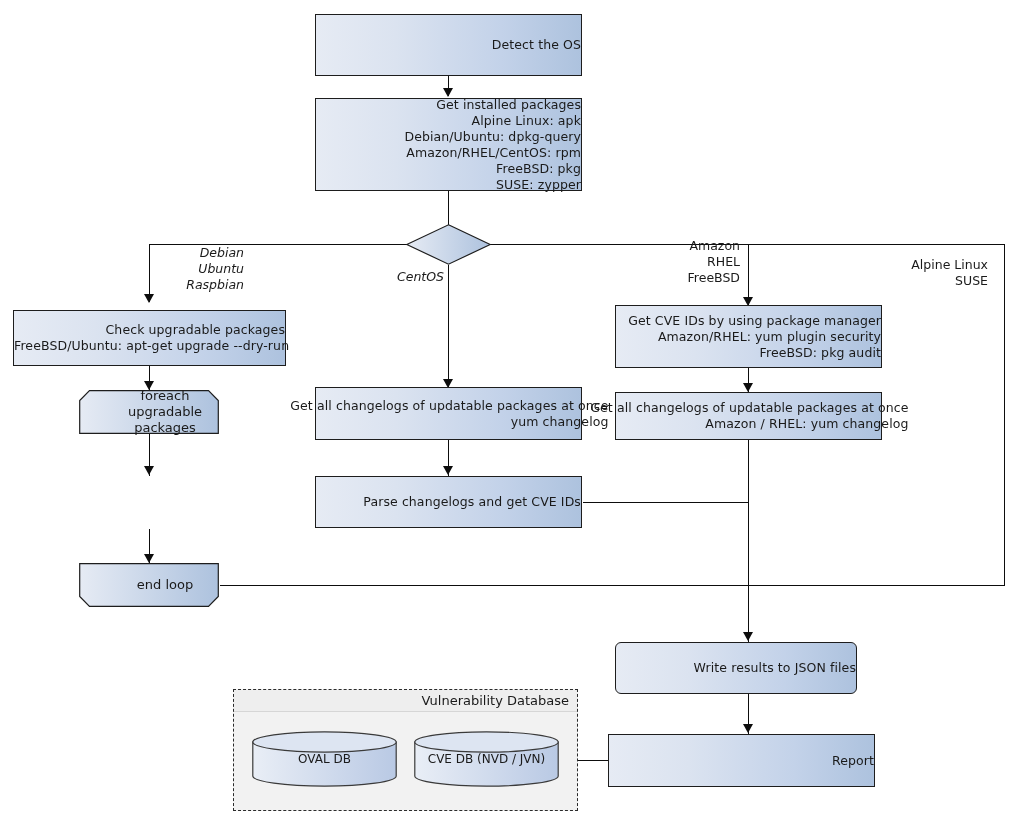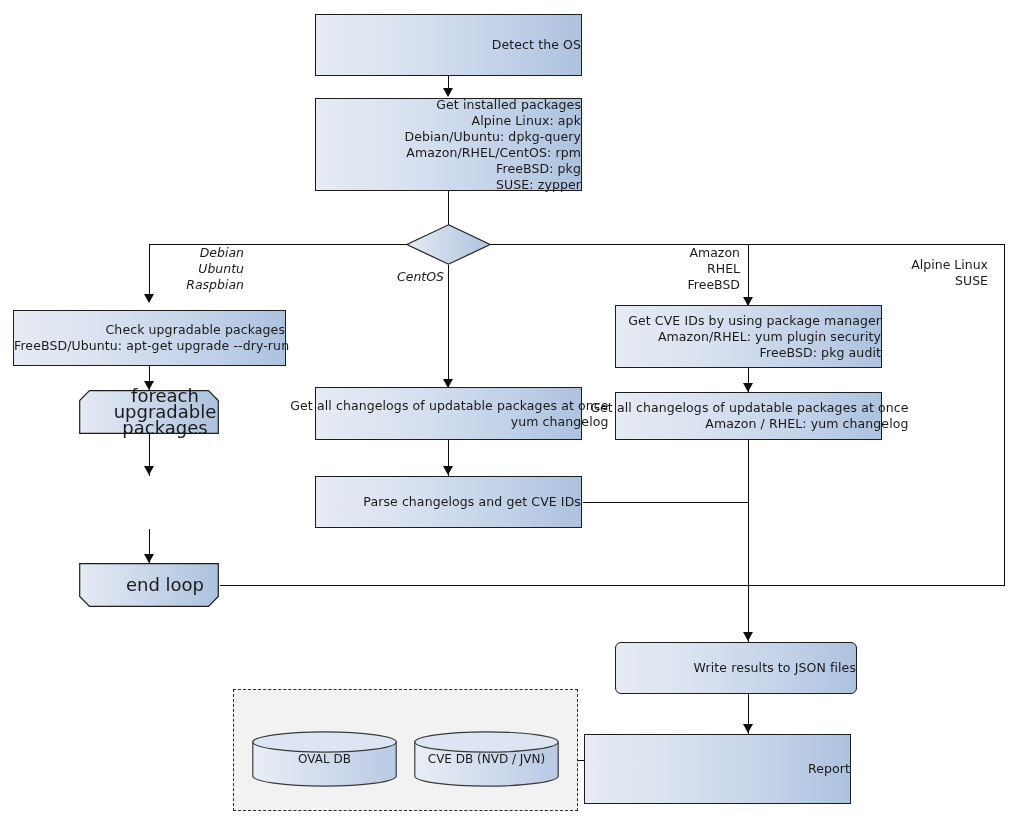--- a/index.html
+++ b/index.html
@@ -58,21 +58,21 @@
     box-sizing: border-box;
   }
   .loopshape svg { display: block; }
   .loopshape .lbl {
     position: absolute;
     left: 0; right: 0; top: 0; bottom: 0;
     display: flex;
     align-items: center;
     justify-content: center;
     text-align: center;
-    font-size: 18px;
+    font-size: 13px;
     line-height: 16px;
     white-space: pre-line;
     margin-left: 32px;
   }
 
   
   .edge {
     position: absolute;
     background: #0d0d0d;
   }
@@ -207,21 +207,21 @@
         </linearGradient>
       </defs>
       <polygon points="42.5,0.8 84.2,20.5 42.5,40.2 0.8,20.5" fill="url(#gradDiamond)" stroke="#1d1d1d" stroke-width="1.2"></polygon>
     </svg>
   </div>
 
   <div class="branchlabel ta-c" style="left:152px; top:245px; width:92px;">Debian
 Ubuntu
 Raspbian</div>
   <div class="branchlabel ta-c" style="left:380px; top:269px; width:64px;">CentOS</div>
-  <div class="branchlabel ta-r" style="left:630px; top:245px; width:110px;">Amazon
+  <div class="branchlabel ta-r" style="left:630px; top:238px; width:110px;">Amazon
 RHEL
 FreeBSD</div>
   <div class="branchlabel ta-r" style="left:880px; top:257px; width:108px;">Alpine Linux
 SUSE</div>
 
   <div class="node" style="left:13px; top:310px; width:273px; height:56px;">
     <span class="txt">
       <span>Check upgradable packages</span><br>
       <span>FreeBSD/Ubuntu: apt-get upgrade --dry-run</span>
     </span>
@@ -278,25 +278,26 @@
     <span class="txt">
       <span>Get all changelogs of updatable packages at once</span><br>
       <span>Amazon / RHEL: yum changelog</span>
     </span>
   </div>
 
   <div class="node" style="left:615px; top:642px; width:242px; height:52px;border-radius:6px;">
     <span class="txt">Write results to JSON files</span>
   </div>
 
-  <div class="node" style="left:584px; top:734px; width:267px; height:70px;padding-left:40px;">
+  <div class="node" style="left:608px; top:734px; width:267px; height:53px;padding-left:40px;">
     <span class="txt">Report</span>
   </div>
 
   <div class="dbgroup" style="left:233px; top:689px; width:345px; height:122px;">
+    <div class="dbgroup-title">Vulnerability Database</div>
 
     <div class="cylinder" style="left:18px; top:41px; width:145px; height:56px;">
       <svg width="145" height="56" viewBox="0 0 145 56">
         <defs>
           <linearGradient id="gradCyl1" x1="0" y1="0" x2="1" y2="0">
             <stop offset="0%" stop-color="#e9eef6"></stop>
             <stop offset="100%" stop-color="#b9c9e4"></stop>
           </linearGradient>
         </defs>
         <path d="M0.8,11 L0.8,45 A71.7,10.2 0 0 0 144.2,45 L144.2,11 Z" fill="url(#gradCyl1)" stroke="#3a3a3a" stroke-width="1.2"></path>

